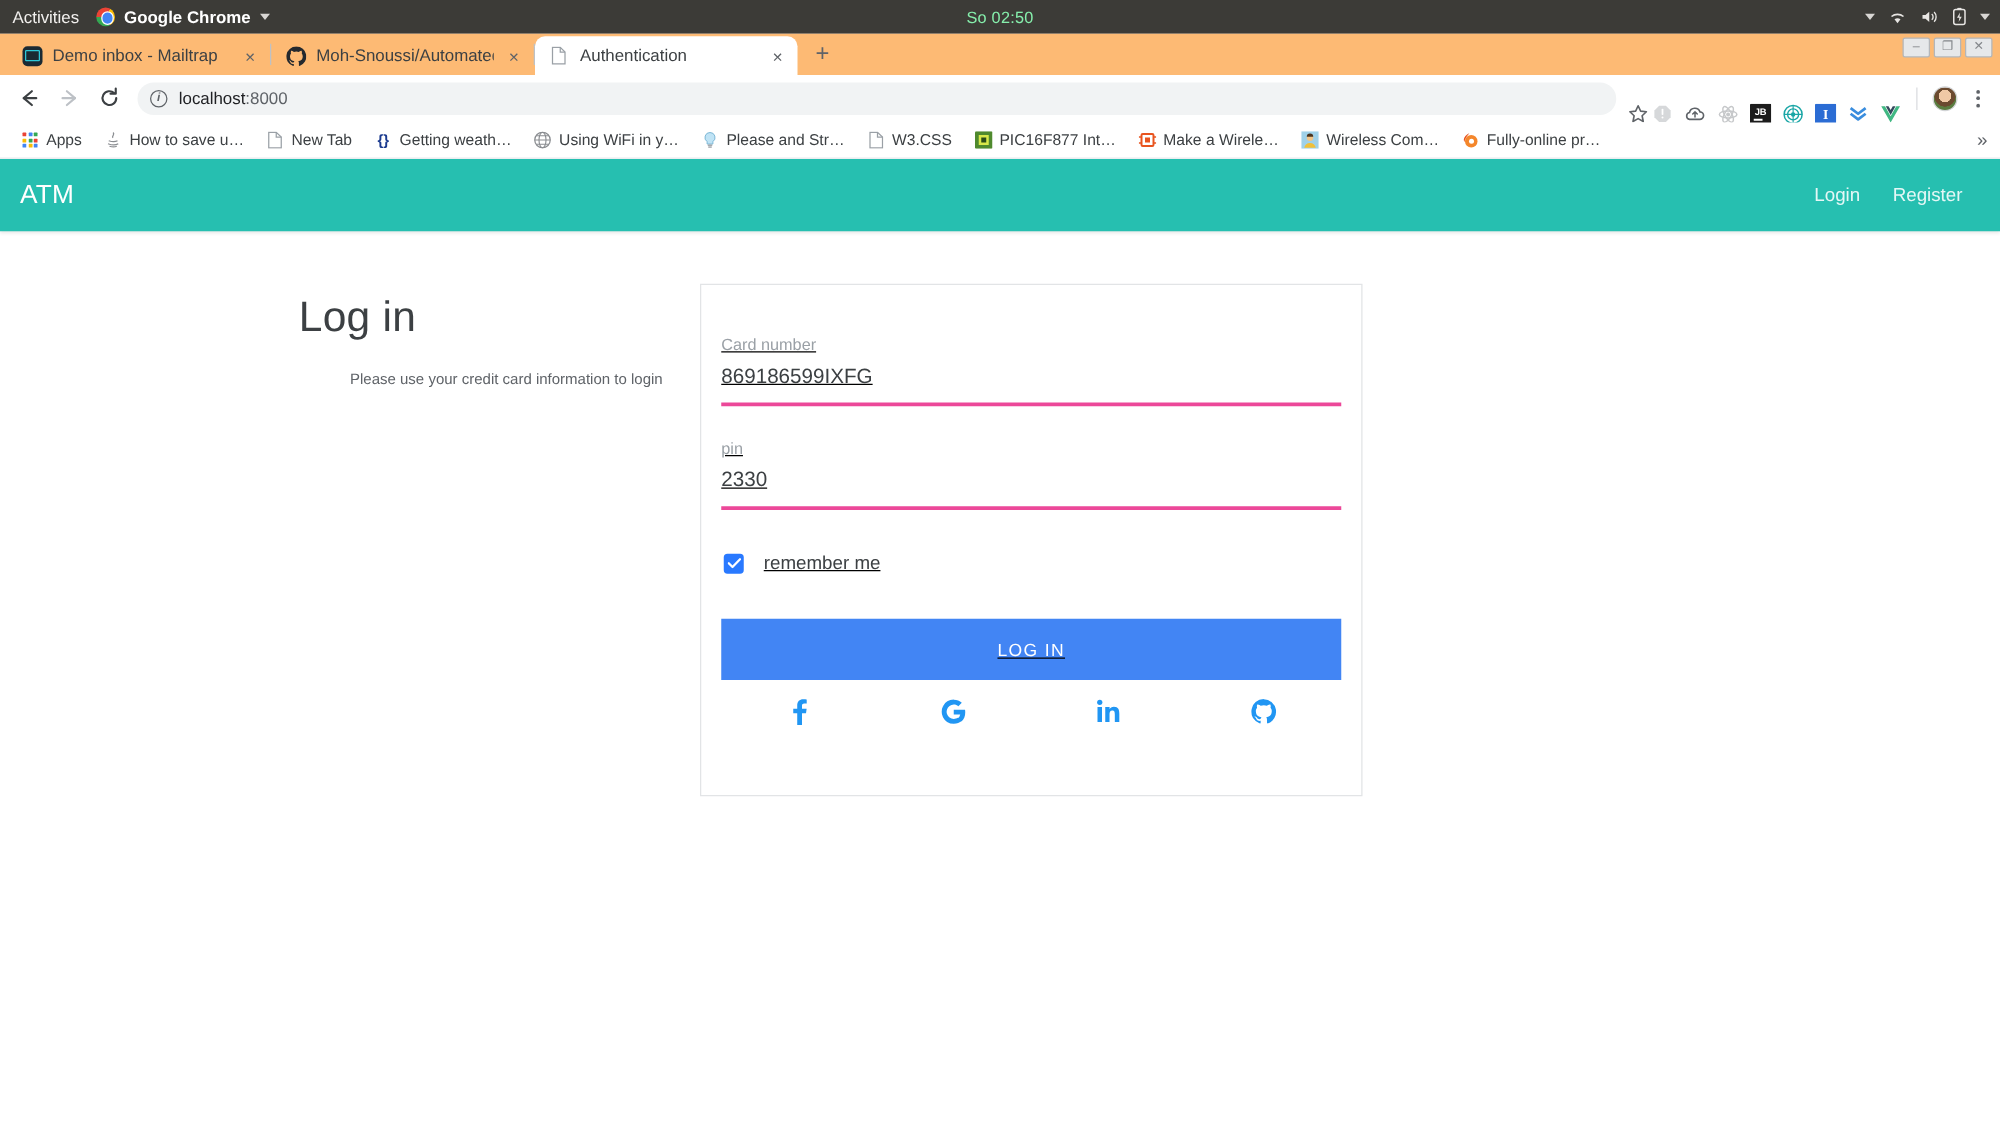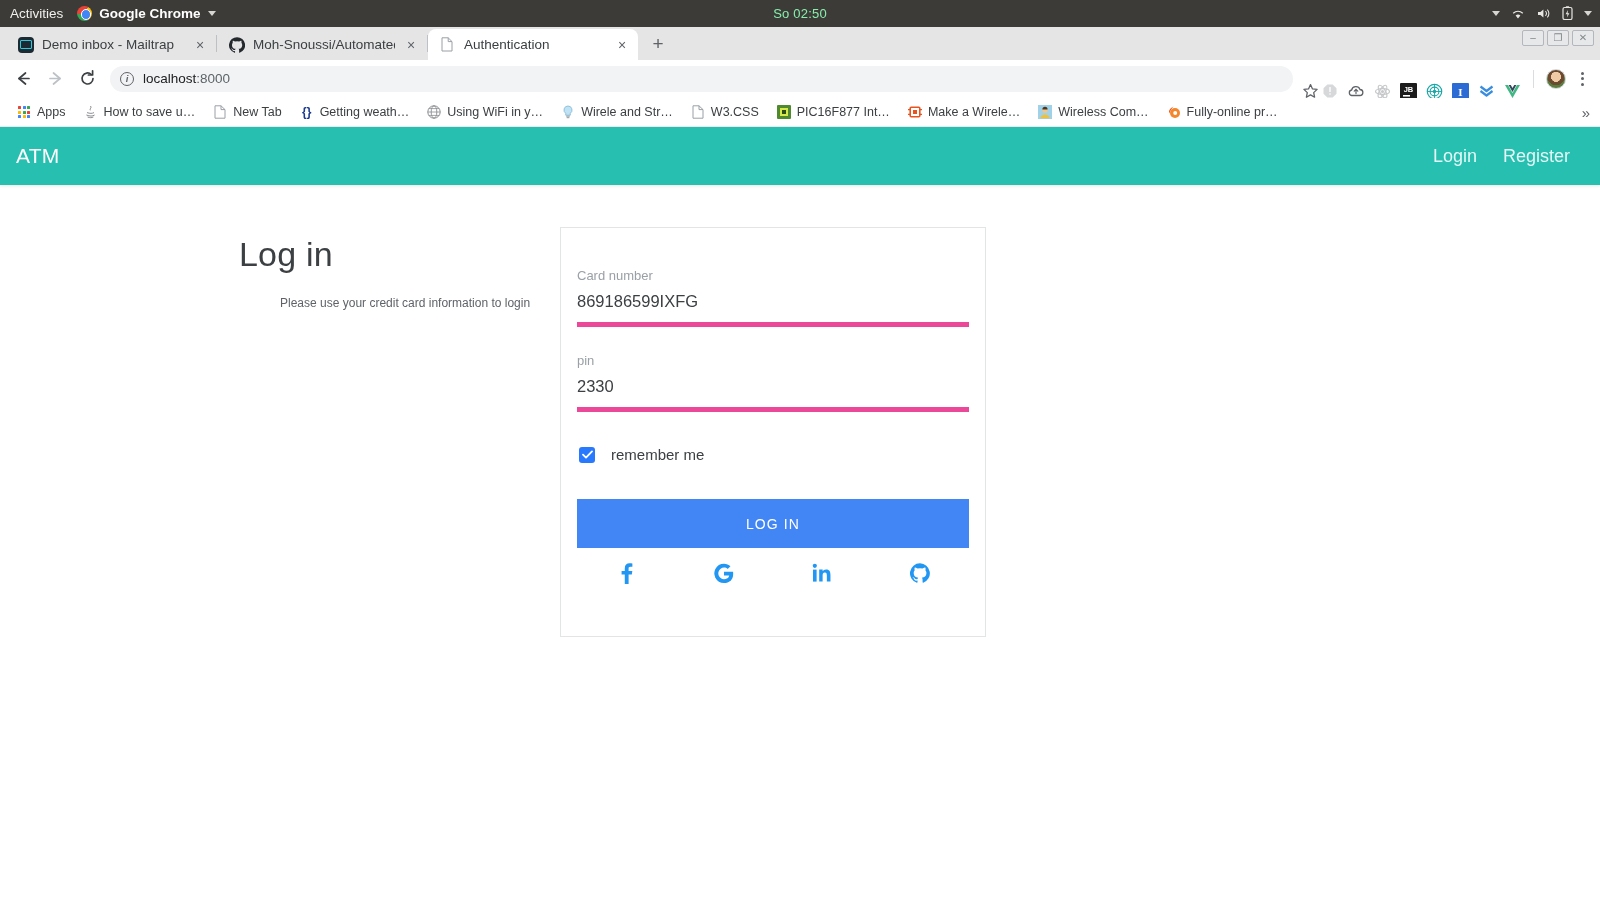--- a/index.html
+++ b/index.html
@@ -36,21 +36,21 @@
     position:absolute; left:50%; transform:translateX(-50%);
     font-size:13px; color:#86efac; letter-spacing:.2px;
   }
   .gnome-right {
     position:absolute; right:8px; display:flex; align-items:center; gap:11px;
   }
   .gnome-right svg { display:block; }
 
   
   .chrome-tabstrip {
-    height: 33px; background: #e5e5e5;
+    height: 33px; background: #fdba74;
     display: flex; align-items: flex-end; position: relative;
     padding-left: 6px;
   }
   .tab {
     height: 31px; width: 210px;
     display: flex; align-items: center; gap: 8px;
     padding: 0 8px 0 12px;
     font-size: 13px; color: #3c4043;
     position: relative;
   }
@@ -144,47 +144,48 @@
   .page { height: 772px; background:#ffffff; }
   .navbar {
     height: 58px; background:#26bfb0;
     display:flex; align-items:center; justify-content:space-between;
     padding: 0 16px 0 16px;
     box-shadow: 0 1px 3px rgba(0,0,0,.10);
   }
   .brand { color:#ffffff; font-size: 21px; letter-spacing:.2px; }
   .nav-links { display:flex; gap: 26px; padding-right: 14px; }
   .nav-links a {
-    color: rgba(255,255,255,.88); font-size:18px; text-decoration:none;
+    color: rgba(255,255,255,.88); font-size:15px; text-decoration:none;
   }
 
   .content {
     display:flex; padding: 42px 0 0 0;
   }
   .left-col { width: 560px; padding-left: 239px; padding-top: 8px; }
   .login-title {
     font-size: 34px; font-weight: 400; color:#3c4043; letter-spacing:.2px;
   }
   .login-sub {
     margin-top: 22px; font-size: 12px; color:#5f6368;margin-left:41px;
   }
 
   .card {
-    width: 426px; margin-left: 0px;
+    width: 530px; margin-left: 0px;
     border: 1px solid #e2e4e6;
     background:#fff;
     padding: 40px 16px 0 16px;
     min-height: 410px;
     position: relative;
+    text-decoration: underline;
   }
   .field { padding: 0 0 0 0; margin-bottom: 26px; }
   .field-label { font-size: 13px; color:#9aa0a6; margin-bottom: 9px; }
   .field-value {
     font-size: 16.5px; color:#3c4043; padding-bottom: 11px;
-    border-bottom: 5px solid #ec4899;
+    border-bottom: 3px solid #ec4899;
   }
   .checkbox-row {
     display:flex; align-items:center; gap: 16px; margin: 34px 0 0 2px;
   }
   .checkbox {
     width:16px;height:16px;border-radius:3px;background:#2979ff;
     display:flex;align-items:center;justify-content:center;
   }
   .checkbox svg { display:block; }
   .checkbox-label { font-size:15px; color:#3c4043; }
@@ -435,21 +436,21 @@
   </div>
 
   <div class="bm">
     <span class="bm-icon">
       <svg width="12" height="14" viewBox="0 0 12 14">
           <path d="M6 1a4 4 0 0 0-2.3 7.3v1.9h4.6V8.3A4 4 0 0 0 6 1z" fill="#bfe3f5" stroke="#7fb8d6" stroke-width=".8"></path>
           <rect x="4.2" y="10.6" width="3.6" height="1.1" fill="#9aa0a6"></rect>
           <rect x="4.6" y="12.1" width="2.8" height="1.1" fill="#9aa0a6"></rect>
         </svg>
     </span>
-    <span>Wirele and Str…</span>
+    <span>Please and Str…</span>
   </div>
 
   <div class="bm">
     <span class="bm-icon">
       <svg width="12" height="14" viewBox="0 0 12 14">
           <path d="M1 .8h6L11 4.6V13.2H1z" fill="#fff" stroke="#9aa0a6" stroke-width="1"></path>
           <path d="M7 .8V4.6H11" fill="none" stroke="#9aa0a6" stroke-width="1"></path>
         </svg>
     </span>
     <span>W3.CSS</span>

